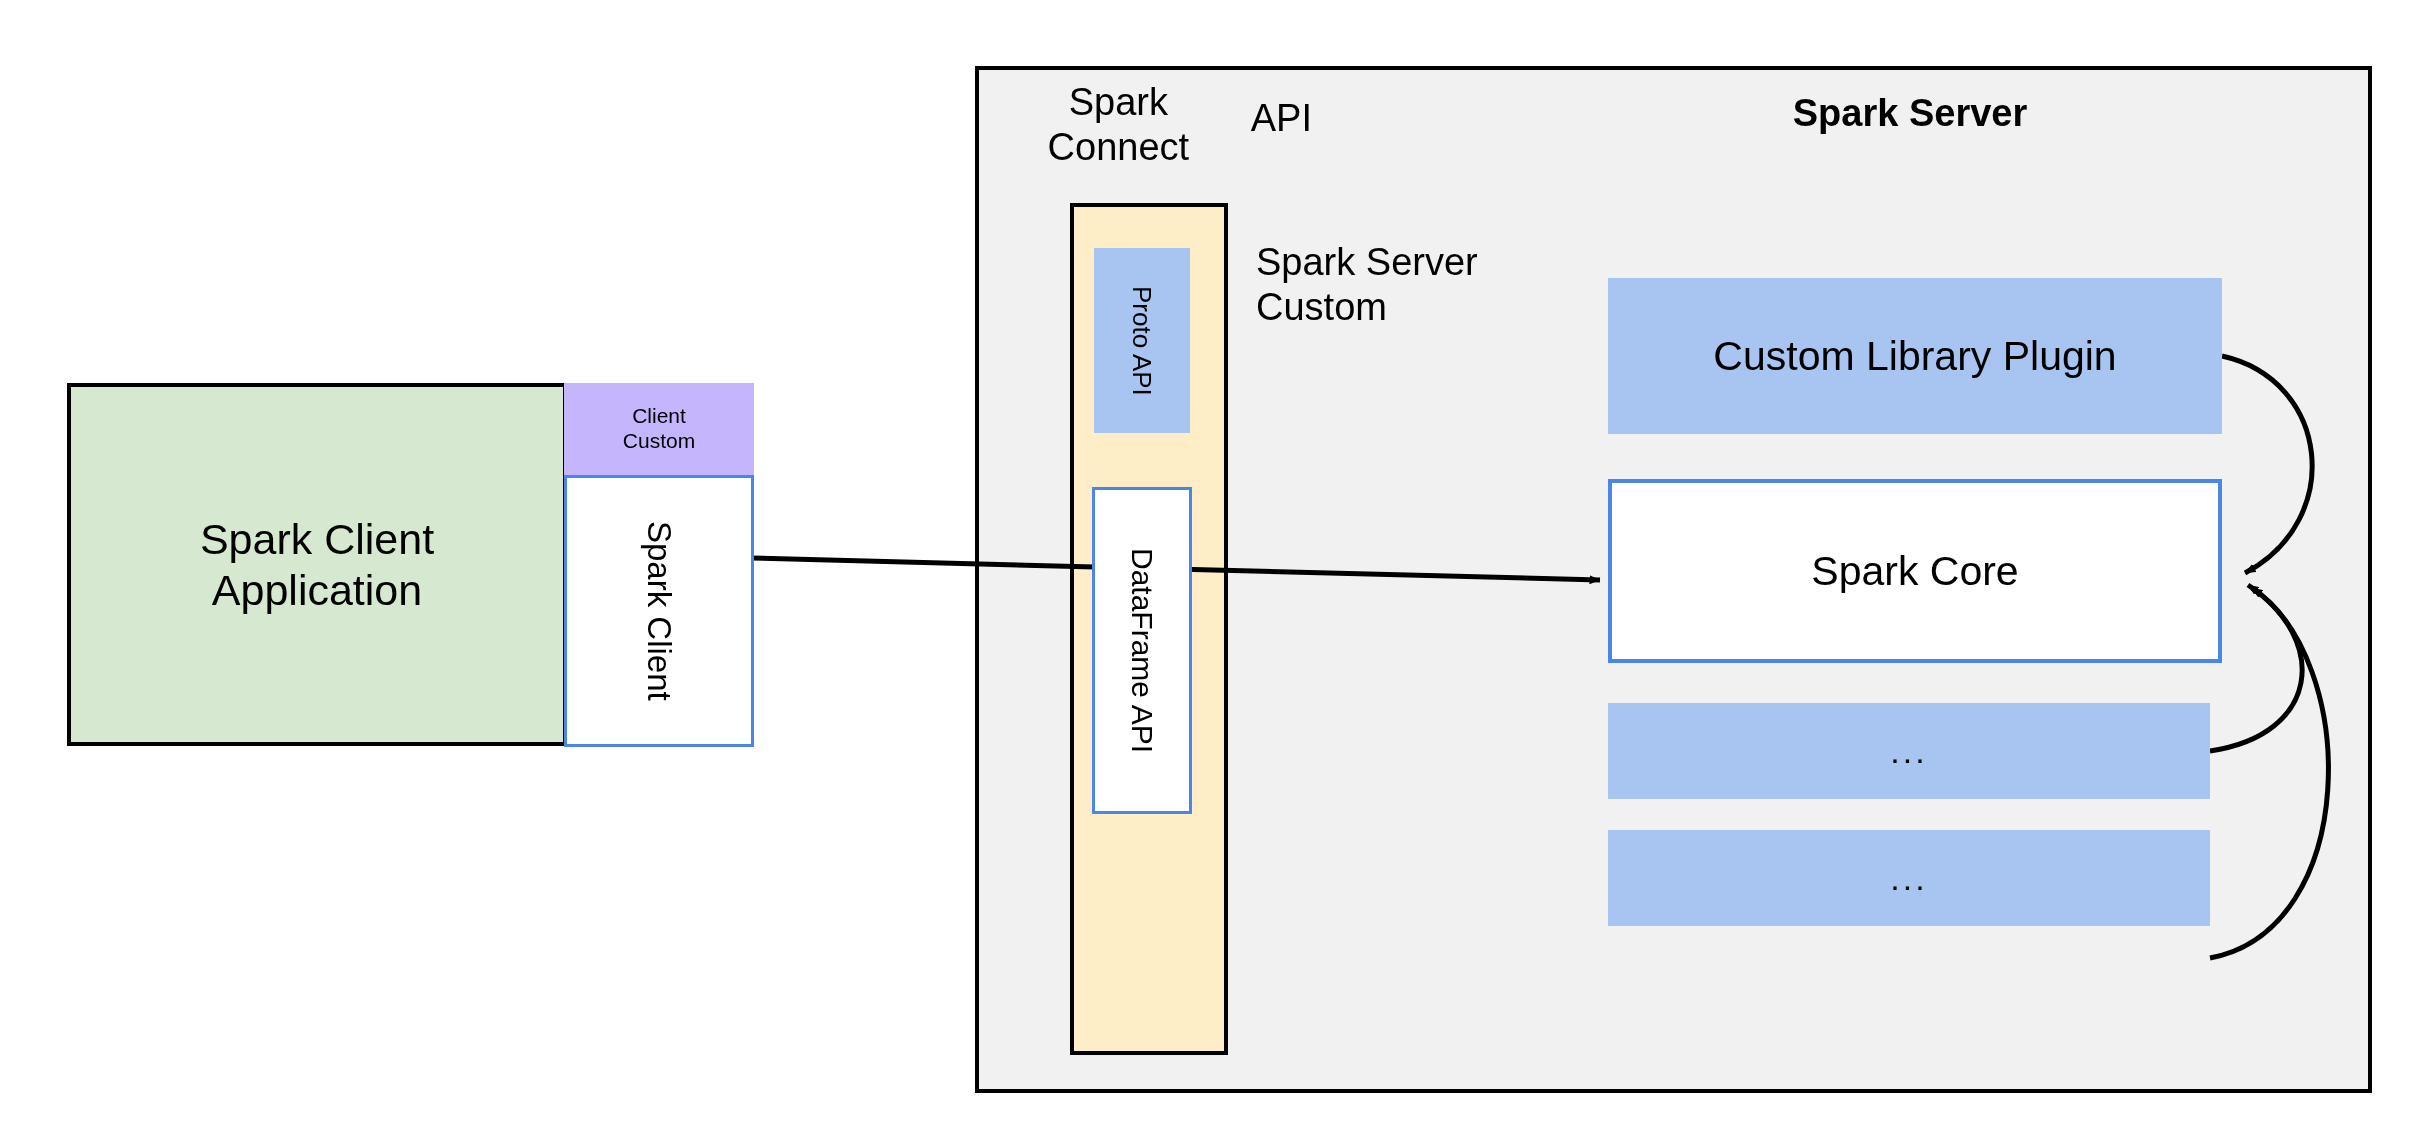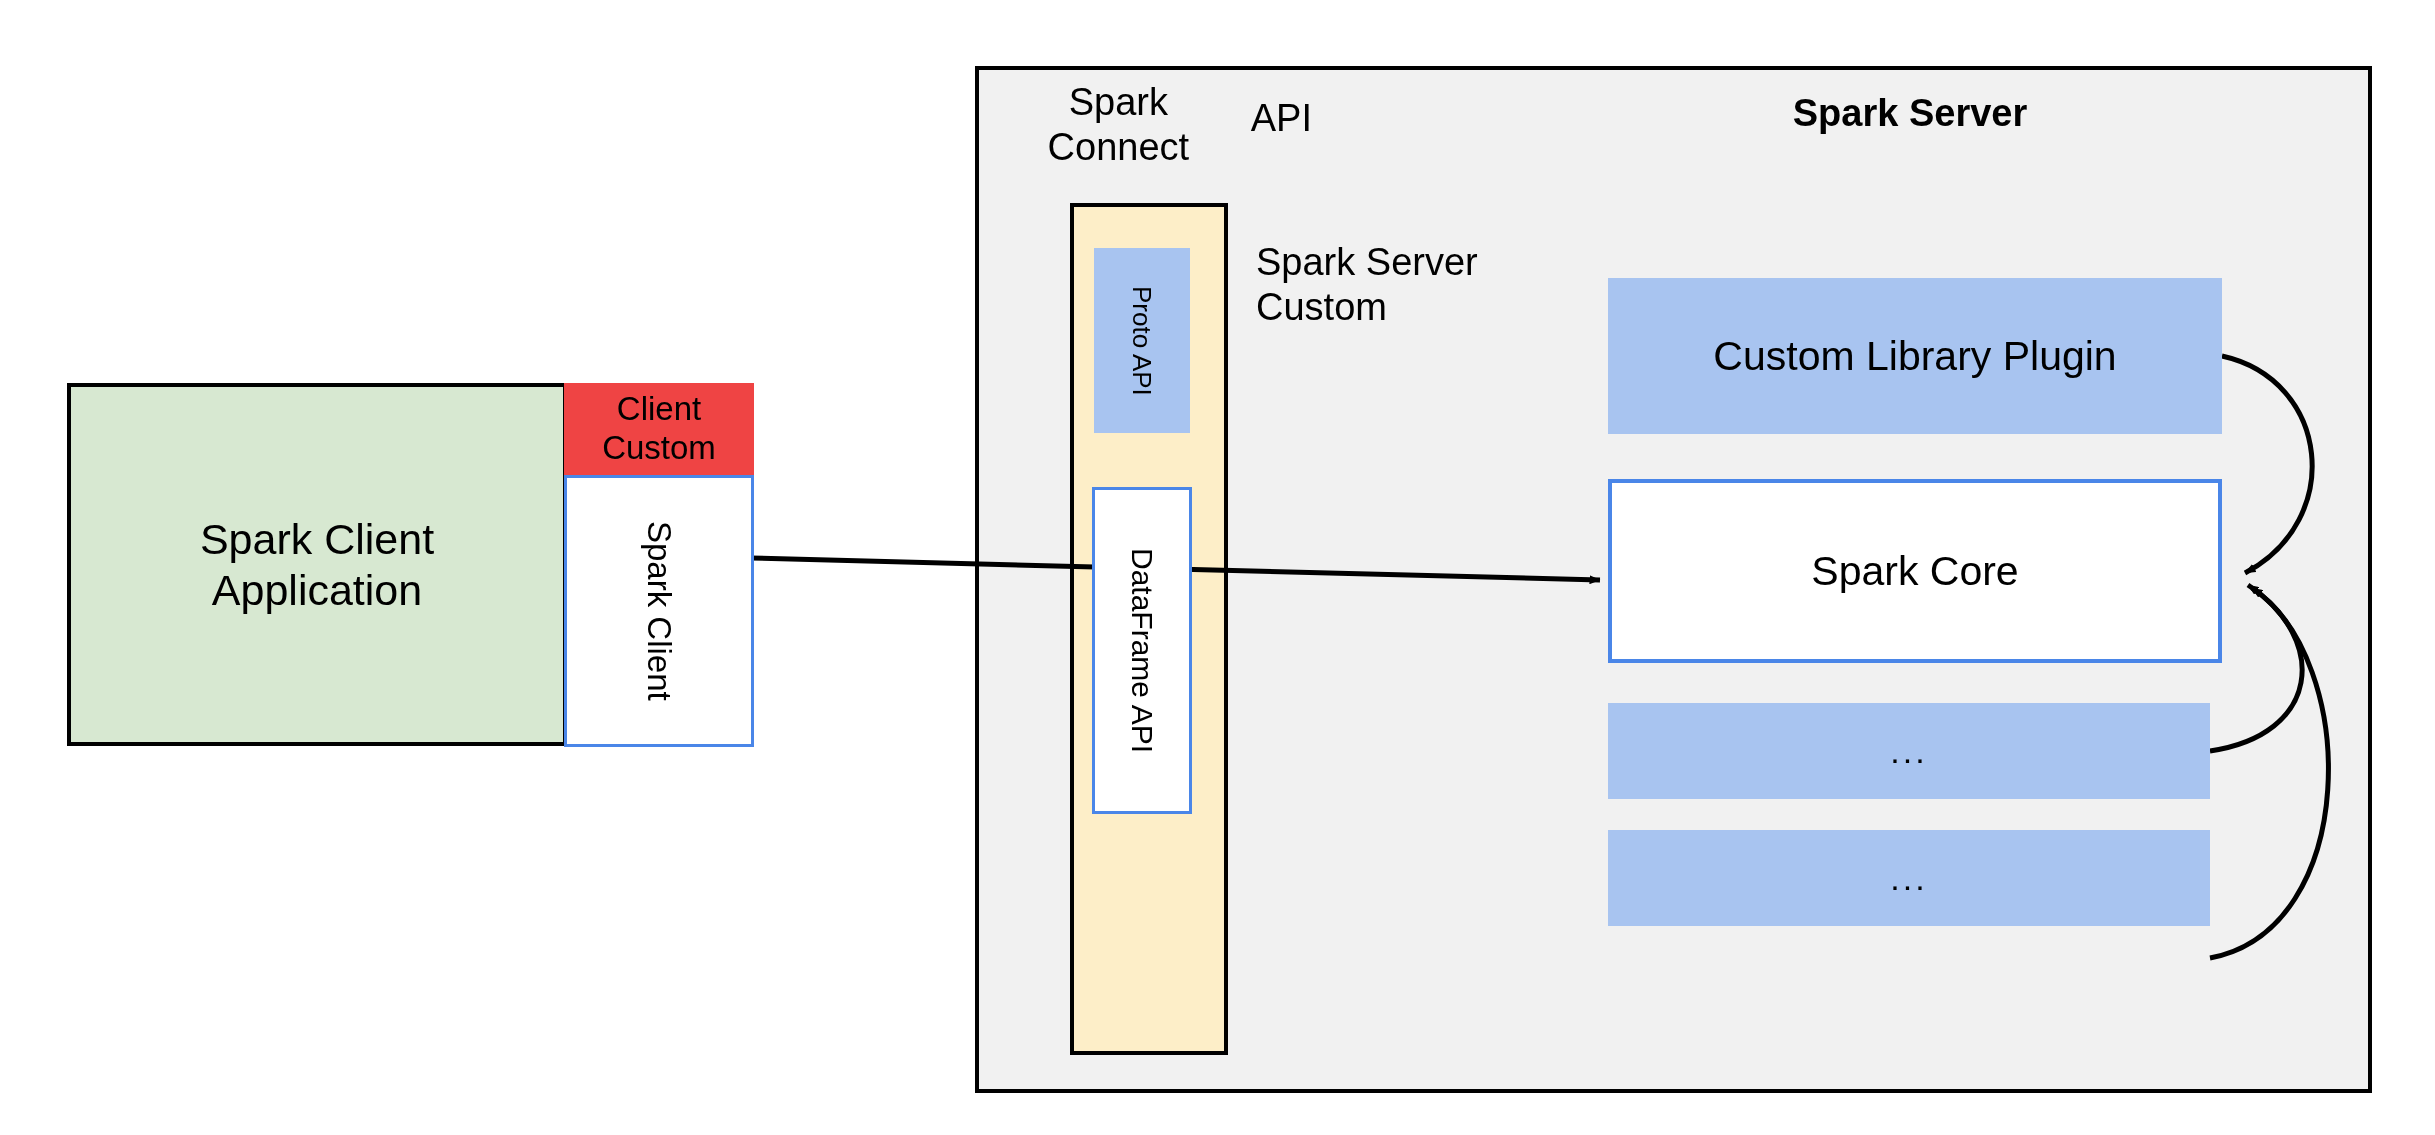--- a/index.html
+++ b/index.html
@@ -36,23 +36,23 @@
     height: 363px;
     background: #d7e8d1;
     border: 4px solid #000000;
     font-size: 43px;
   }
   #client-package {
     left: 564px;
     top: 383px;
     width: 190px;
     height: 92px;
-    background: #ef4444;
-    border: none;
-    font-size: 33px;
+    background: #c4b5fd;
+    border: none;
+    font-size: 21px;
     text-align: center;
   }
   #spark-client {
     left: 564px;
     top: 475px;
     width: 190px;
     height: 272px;
     background: #ffffff;
     border: 3px solid #4a86e8;
     font-size: 33px;

